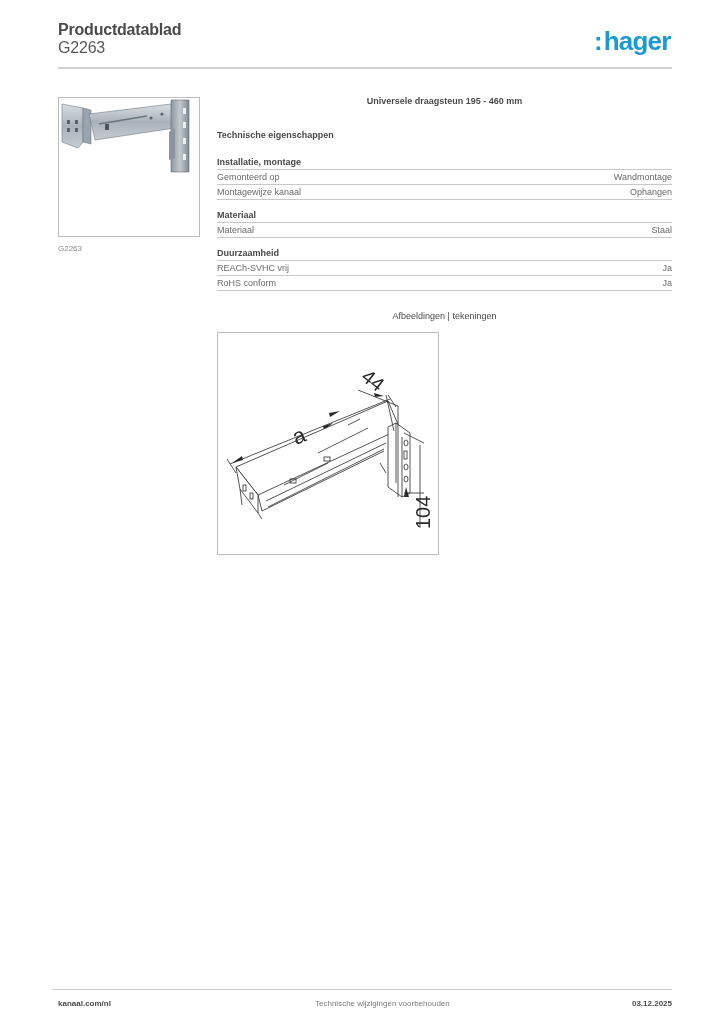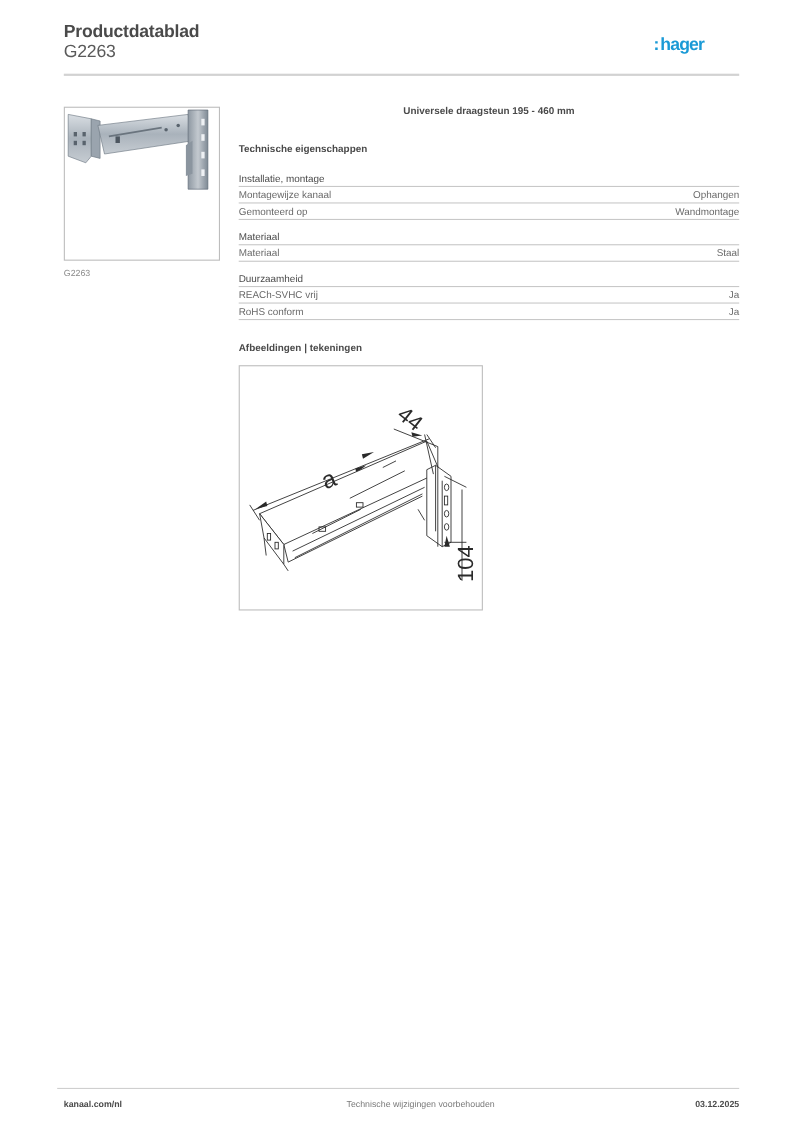--- a/index.html
+++ b/index.html
@@ -11,21 +11,21 @@
   .header-title {
     position: absolute; left: 58px; top: 21px;
     font-size: 16px; font-weight: bold; color: #4a4a4a; letter-spacing: -0.2px;
   }
   .header-code {
     position: absolute; left: 58px; top: 39px;
     font-size: 16px; color: #5a5a5a; letter-spacing: -0.2px;
   }
   .logo {
     position: absolute; left: 594px; top: 28px;
-    font-size: 16px; font-weight: bold; color: #1a9ad6; letter-spacing: -0.8px;
+    font-size: 26px; font-weight: bold; color: #1a9ad6; letter-spacing: -0.8px;
     line-height: 26px;
   }
   .logo .dots { letter-spacing: 0; margin-right: 1px; }
   .header-rule {
     position: absolute; left: 58px; top: 67px; width: 614px; height: 2px;
     background: #d2d2d2;
   }
 
   .product-image {
     position: absolute; left: 58px; top: 97px; width: 142px; height: 140px;
@@ -33,31 +33,31 @@
   }
   .image-caption {
     position: absolute; left: 58px; top: 244px; font-size: 8px; color: #8a8a8a;
   }
 
   .content { position: absolute; left: 217px; top: 96px; width: 455px; }
   .product-name { font-size: 9px; font-weight: bold; color: #4a4a4a; height: 12px; text-align: center; }
   .section-title { font-size: 9px; font-weight: bold; color: #4a4a4a; margin-top: 22px; height: 12px; }
   .group { margin-top: 14px; }
   .group-title {
-    font-size: 9px; font-weight: normal; color: #4a4a4a;
+    font-size: 9px; font-weight: bold; color: #4a4a4a;
     border-bottom: 1px solid #c8c8c8; height: 13px; line-height: 12px;
   }
   .row {
     display: flex; justify-content: space-between;
     font-size: 9px; color: #6a6a6a; height: 14px; line-height: 14px;
     border-bottom: 1px solid #c8c8c8;
   }
   .group.mat { margin-top: 9px; }
   .group.dur { margin-top: 9px; }
-  .images-title { font-size: 9px; font-weight: bold; color: #4a4a4a; margin-top: 20px; }
+  .images-title { font-size: 9px; font-weight: normal; color: #4a4a4a; margin-top: 20px; text-align: center; }
 
   .drawing {
     position: absolute; left: 217px; top: 332px; width: 222px; height: 223px;
     border: 1px solid #bdbdbd; box-sizing: border-box; background: #fff;
   }
 
   .footer-rule {
     position: absolute; left: 52px; top: 989px; width: 620px; height: 1px; background: #cfcfcf;
   }
   .footer-left { position: absolute; left: 58px; top: 999px; font-size: 8px; font-weight: bold; color: #4a4a4a; }
@@ -114,26 +114,26 @@
 </div>
 <div class="image-caption">G2263</div>
 
 <div class="content">
   <div class="product-name">Universele draagsteun 195 - 460 mm</div>
   <div class="section-title">Technische eigenschappen</div>
 
   <div class="group">
     <div class="group-title">Installatie, montage</div>
     <div class="row">
+      <span>Gemonteerd op</span>
+      <span>Wandmontage</span>
+    </div>
+    <div class="row">
       <span>Montagewijze kanaal</span>
       <span>Ophangen</span>
-    </div>
-    <div class="row">
-      <span>Gemonteerd op</span>
-      <span>Wandmontage</span>
     </div>
   </div>
 
   <div class="group mat">
     <div class="group-title">Materiaal</div>
     <div class="row">
       <span>Materiaal</span>
       <span>Staal</span>
     </div>
   </div>

